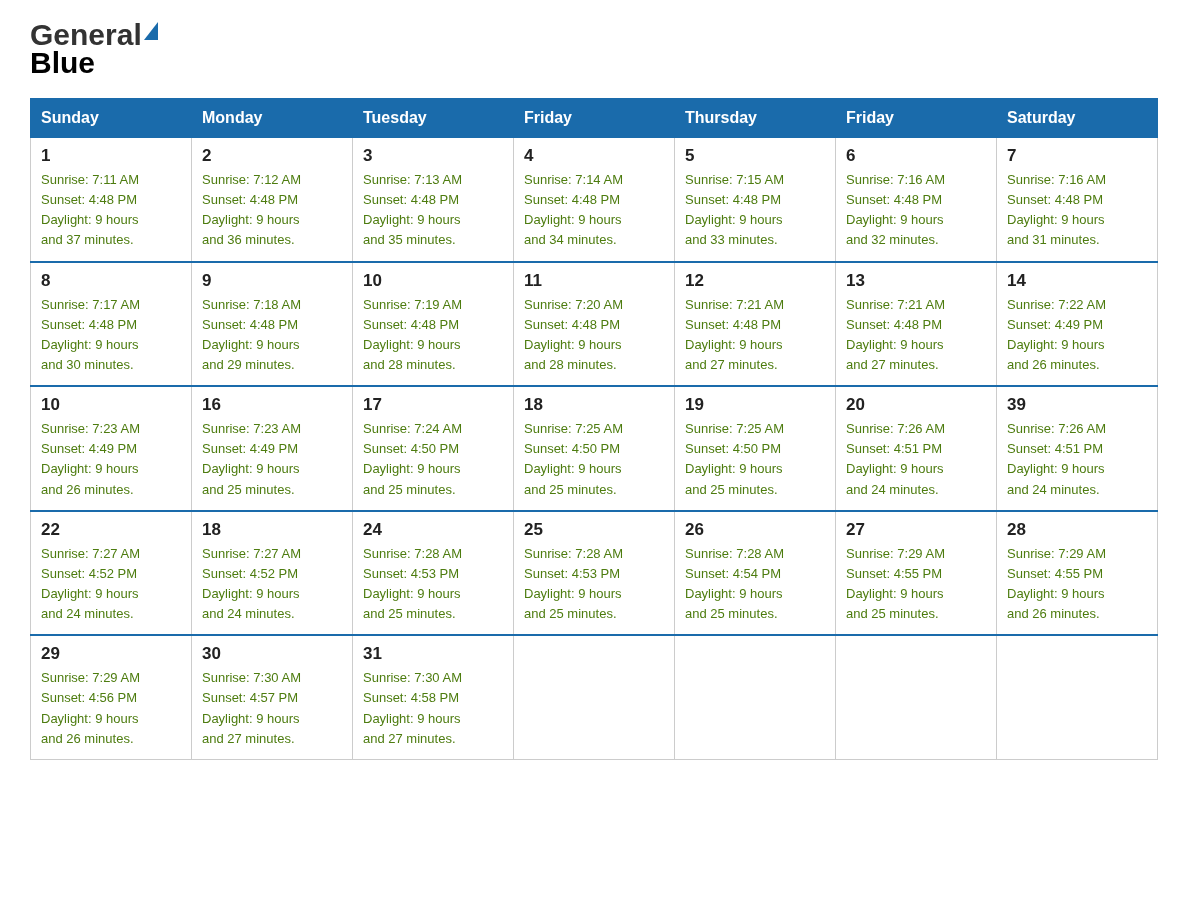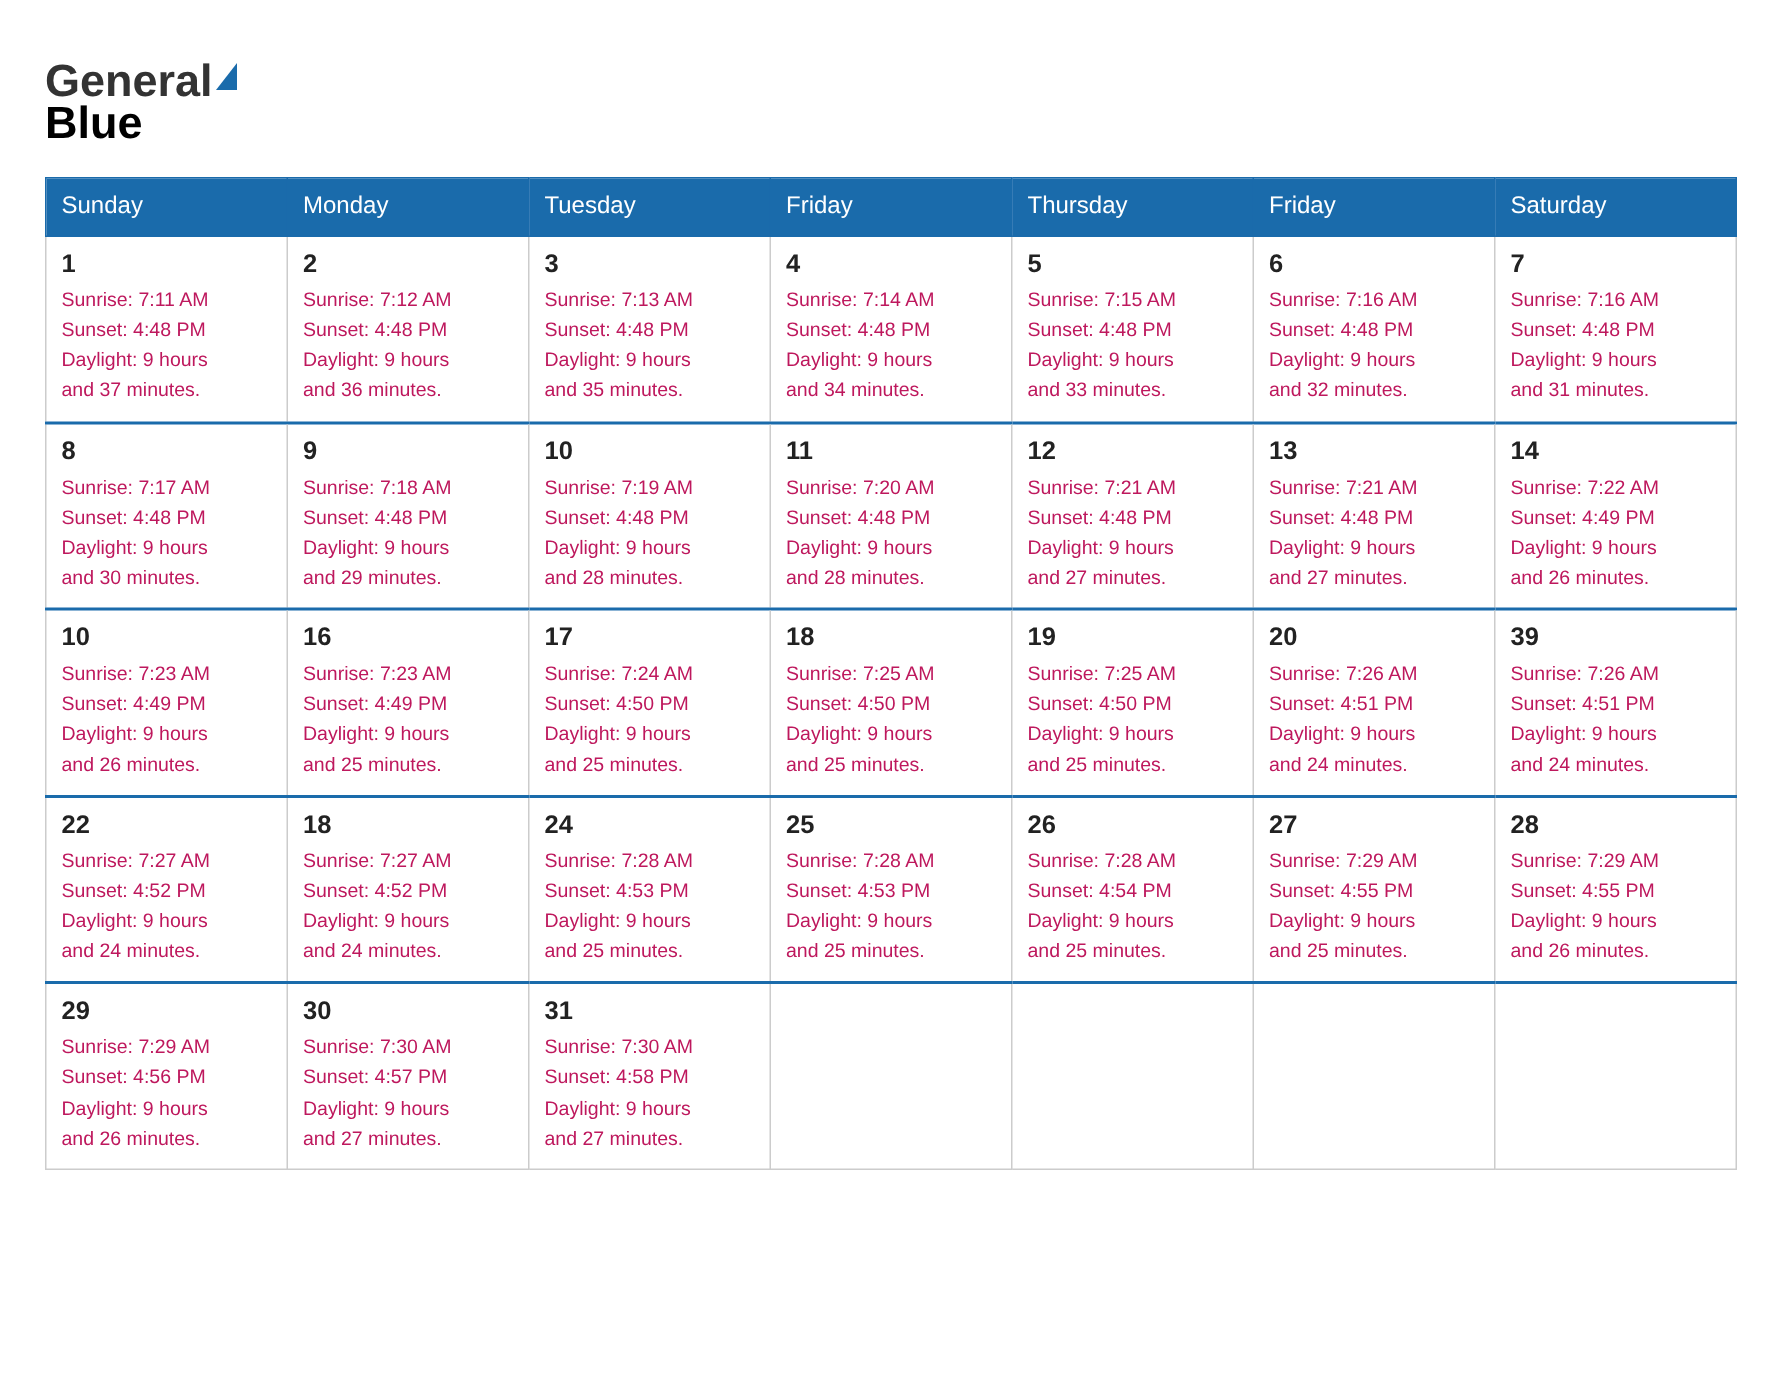--- a/index.html
+++ b/index.html
@@ -13,21 +13,20 @@
     .header {
       display: flex;
       justify-content: space-between;
       align-items: flex-start;
       margin-bottom: 18px;
     }
     .logo {
       display: flex;
       flex-direction: column;
       align-items: flex-start;
-      margin-top: 20px;
     }
     .title-block { text-align: right; }
     .month-title {
       font-size: 52px;
       font-weight: normal;
       color: #111;
       line-height: 1.1;
     }
     .location {
       font-size: 22px;
@@ -36,21 +35,21 @@
     }
     table {
       width: 100%;
       border-collapse: collapse;
       table-layout: fixed;
     }
     thead tr th {
       background-color: #1a6bab;
       color: #fff;
       font-size: 16px;
-      font-weight: normal;
+      font-weight: bold;
       padding: 10px 10px;
       text-align: left;
       border: 1px solid #1a6bab;
     }
     tbody tr td {
       vertical-align: top;
       padding: 8px 10px 10px 10px;
       border: 1px solid #ccc;
       font-size: 13.5px;
       color: #222;
@@ -58,21 +57,21 @@
     }
     .day-number {
       font-size: 17px;
       font-weight: bold;
       display: block;
       margin-bottom: 4px;
     }
     .day-info {
       font-size: 13px;
       line-height: 1.55;
-      color: #be185d;
+      color: #4d7c0f;
     }
     tbody tr:nth-child(odd) td {
       background: #fff;
     }
     tbody tr:nth-child(even) td {
       background: #fff;
     }
     tbody tr td:empty {
       background: #fff;
     }

